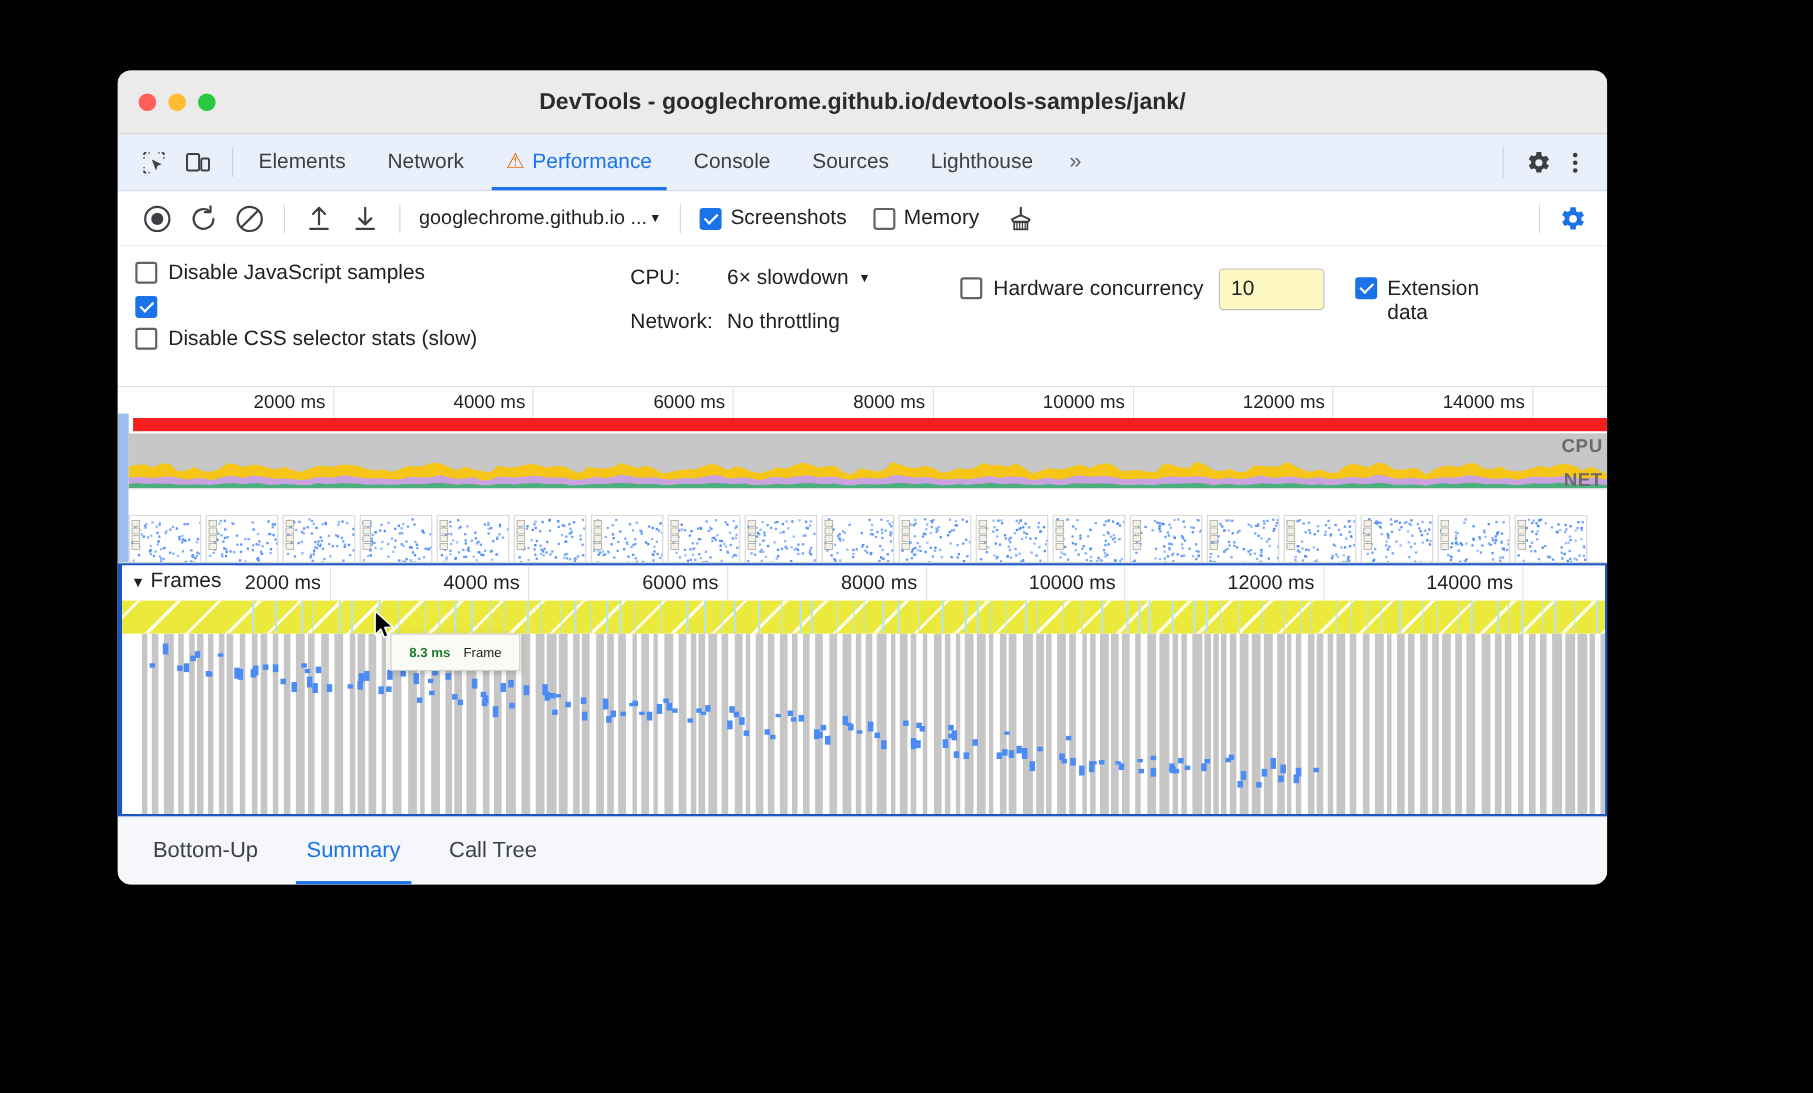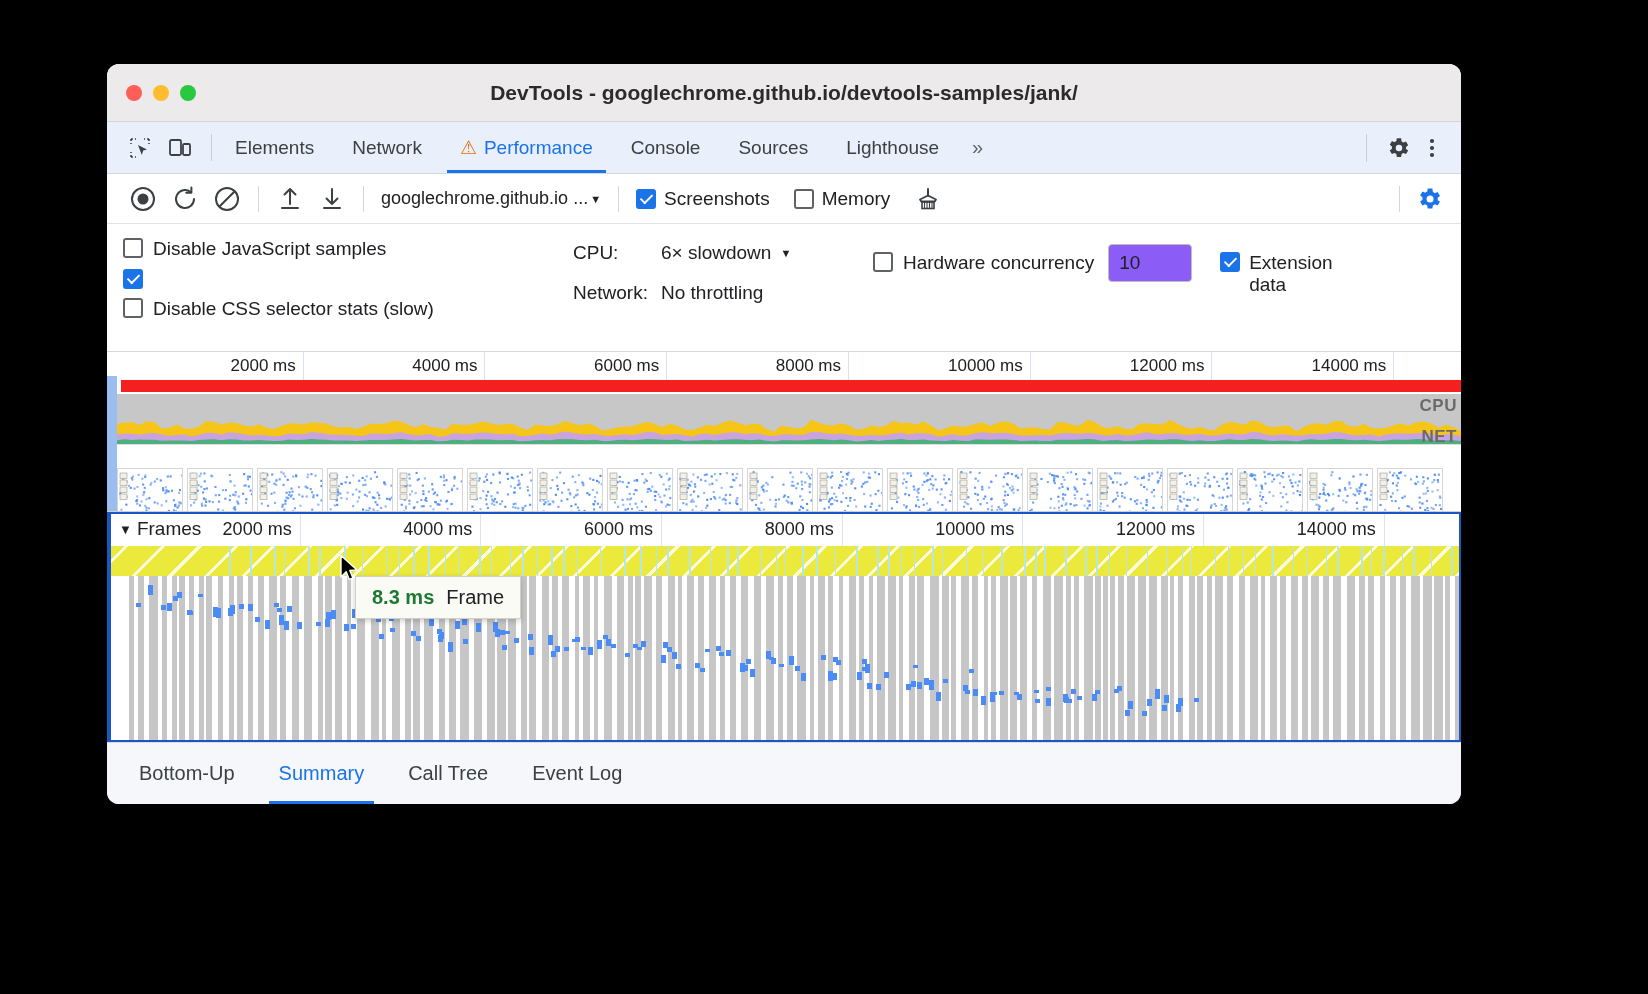--- a/index.html
+++ b/index.html
@@ -112,23 +112,23 @@
   .set-col-left { width: 450px; display: flex; flex-direction: column; gap: 9px; padding-top: 4px; }
   .set-row { display: flex; align-items: flex-start; gap: 10px; }
   .set-row .cb-label { font-size: 19px; line-height: 1.18; }
   .set-col-mid { width: 300px; padding-top: 8px; display: flex; flex-direction: column; gap: 18px; }
   .kv { display: flex; align-items: center; gap: 12px; font-size: 19px; color: #202124; }
   .kv .k { min-width: 76px; }
   .kv .v { display: flex; align-items: center; gap: 9px; cursor: pointer; }
   .kv .v .caret { font-size: 11px; }
   .set-col-right { display: flex; align-items: flex-start; gap: 14px; padding-top: 10px; }
   .num-input {
-    width: 84px; height: 38px; border: 1px solid #bdbdbd; border-radius: 4px;
+    width: 96px; height: 38px; border: 1px solid #bdbdbd; border-radius: 4px;
     font-size: 19px; color: #202124; padding: 0 10px;
-    display: flex; align-items: center; background:#8b5cf6;
+    display: flex; align-items: center; background:#fef9c3;
   }
   .ext-wrap { display: flex; align-items: flex-start; gap: 9px; width: 128px; }
   .ext-wrap .cb-label { line-height: 1.18; }
 
   
   .overview {
     flex: 0 0 160px; position: relative; background: #fff;
     border-bottom: 1px solid #cfcfcf; overflow: hidden;
   }
   .ov-ruler { position: absolute; left: 0; right: 0; top: 0; height: 30px; }
@@ -179,21 +179,21 @@
   .frames-hdr .tri { font-size: 13px; }
   .frame-div { position: absolute; top: 0; bottom: 0; width: 1.5px; background: #b9e5e5; }
   .gray-cols { position: absolute; left: 0; right: 0; top: 62px; bottom: 0; overflow: hidden; }
   .gcol { position: absolute; top: 0; bottom: 0; background: #c6c6c6; }
   .bluedot { position: absolute; width: 5px; background: #4b8bf5; }
 
   .tooltip {
     position: absolute; left: 244px; top: 62px;
     background: #fbfbf5; border: 1px solid #d0d0c8;
     box-shadow: 0 2px 6px rgba(0,0,0,.2);
-    padding: 9px 16px; font-size: 20px; color: #202124;
+    padding: 9px 16px; font-size: 12px; color: #202124;
     display: flex; gap: 12px; z-index: 6; white-space: nowrap;
   }
   .tooltip .ms { color: #1d7a33; font-weight: bold; }
 
   .cursor { position: absolute; left: 228px; top: 40px; z-index: 7; }
 
   
   .bottom-tabs {
     flex: 0 0 62px; background: #f5f7fb;
     border-top: 1px solid #d8dde6;
@@ -2257,18 +2257,15 @@
   <div class="bottom-tabs">
     <div class="btab">
       <span>Bottom-Up</span>
     </div>
     <div class="btab active">
       <span>Summary</span>
     </div>
     <div class="btab">
       <span>Call Tree</span>
     </div>
-    <div class="btab">
-      <span>Event Log</span>
-    </div>
   </div>
 
 </div>
 
 </body></html>

